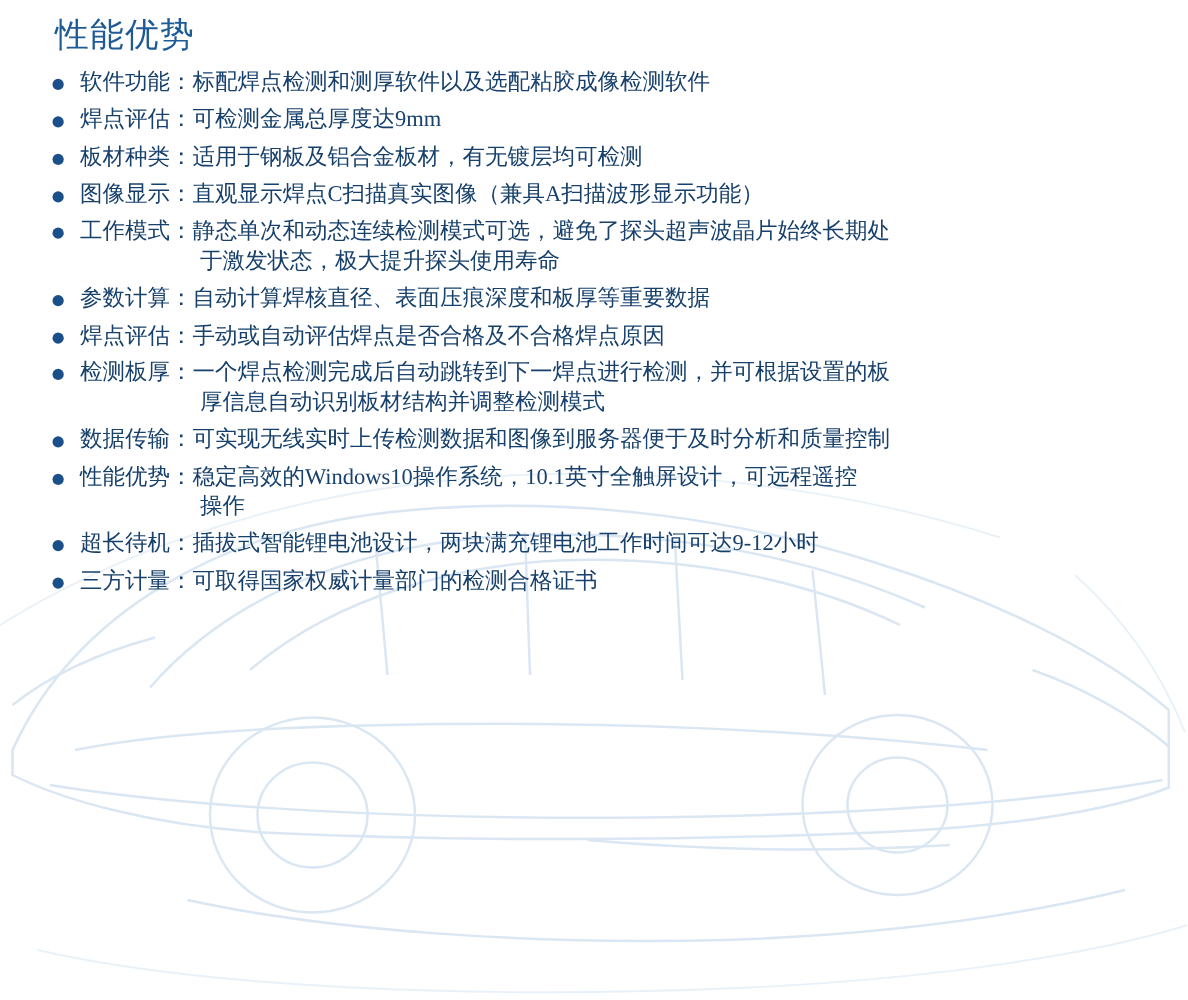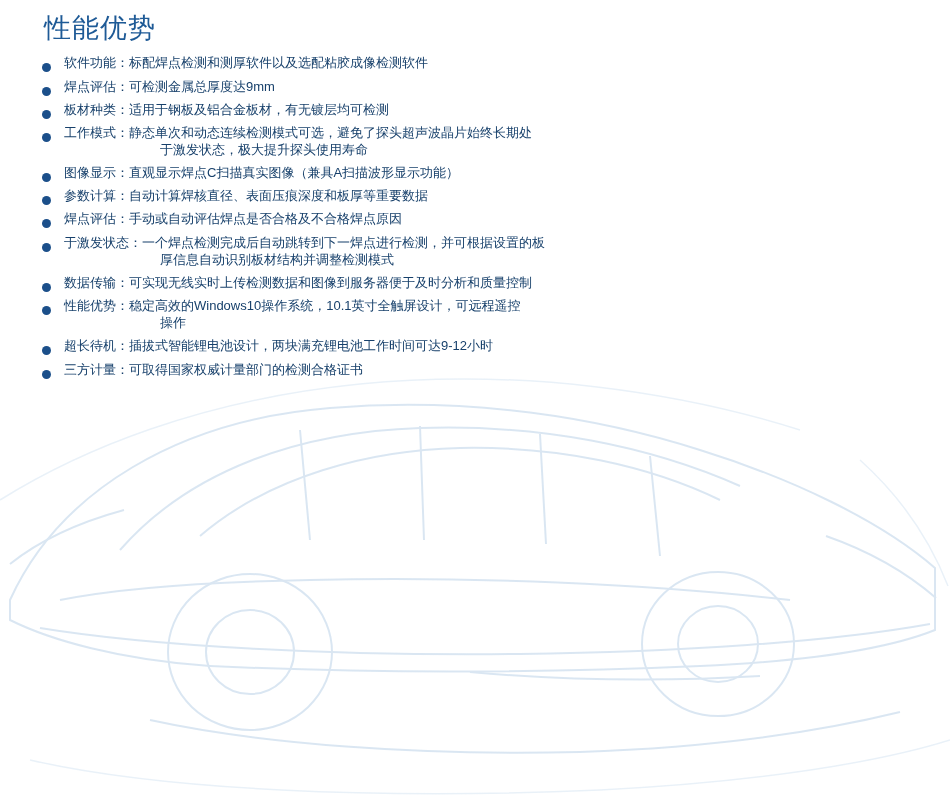--- a/index.html
+++ b/index.html
@@ -29,20 +29,21 @@
   }
 
   
   .page {
     position: relative;
     z-index: 2;
     width: 950px;
     height: 792px;
     box-sizing: border-box;
     padding: 8px 14px 0 34px;
+    font-family: Liberation Serif, serif;
   }
 
   .title {
     font-size: 27px;
     color: #1e5a96;
     letter-spacing: 1px;
     margin: 4px 0 10px 10px;
     font-weight: normal;
     line-height: 1.2;
   }
@@ -50,21 +51,21 @@
   ul.bullets {
     list-style: none;
     margin: 0;
     padding: 0;
   }
 
   li.bullet {
     position: relative;
     padding-left: 30px;
     margin-bottom: 6px;
-    font-size: 13px;
+    font-size: 18px;
     line-height: 1.32;
     color: #17406b;
   }
   li.bullet .dot {
     position: absolute;
     left: 8px;
     top: 9px;
     width: 9px;
     height: 9px;
     border-radius: 50%;
@@ -116,23 +117,23 @@
     <path d="M860,160 C900,196 930,240 948,286"></path>
   </g>
 </svg>
 
 <div class="page">
   <div class="title">性能优势</div>
   <ul class="bullets">
       <li class="bullet"><span class="dot" style="background: rgb(27, 79, 138);"></span><span class="lbl">软件功能</span><span class="sep">：</span><span class="txt">标配焊点检测和测厚软件以及选配粘胶成像检测软件</span></li>
       <li class="bullet"><span class="dot" style="background: rgb(27, 79, 138);"></span><span class="lbl">焊点评估</span><span class="sep">：</span><span class="txt">可检测金属总厚度达9mm</span></li>
       <li class="bullet"><span class="dot" style="background: rgb(27, 79, 138);"></span><span class="lbl">板材种类</span><span class="sep">：</span><span class="txt">适用于钢板及铝合金板材，有无镀层均可检测</span></li>
+      <li class="bullet"><span class="dot" style="background: rgb(27, 79, 138);"></span><span class="lbl">图像显示</span><span class="sep">：</span><span class="txt">直观显示焊点C扫描真实图像（兼具A扫描波形显示功能）</span></li>
       <li class="bullet"><span class="dot" style="background: rgb(27, 79, 138);"></span><span class="lbl">工作模式</span><span class="sep">：</span><span class="txt">静态单次和动态连续检测模式可选，避免了探头超声波晶片始终长期处</span><span class="wrap-indent">于激发状态，极大提升探头使用寿命</span></li>
-      <li class="bullet"><span class="dot" style="background: rgb(27, 79, 138);"></span><span class="lbl">图像显示</span><span class="sep">：</span><span class="txt">直观显示焊点C扫描真实图像（兼具A扫描波形显示功能）</span></li>
       <li class="bullet"><span class="dot" style="background: rgb(27, 79, 138);"></span><span class="lbl">参数计算</span><span class="sep">：</span><span class="txt">自动计算焊核直径、表面压痕深度和板厚等重要数据</span></li>
       <li class="bullet"><span class="dot" style="background: rgb(27, 79, 138);"></span><span class="lbl">焊点评估</span><span class="sep">：</span><span class="txt">手动或自动评估焊点是否合格及不合格焊点原因</span></li>
-      <li class="bullet"><span class="dot" style="background: rgb(27, 79, 138);"></span><span class="lbl">于激发状态</span><span class="sep">：</span><span class="txt">一个焊点检测完成后自动跳转到下一焊点进行检测，并可根据设置的板</span><span class="wrap-indent">厚信息自动识别板材结构并调整检测模式</span></li>
+      <li class="bullet"><span class="dot" style="background: rgb(27, 79, 138);"></span><span class="lbl">检测板厚</span><span class="sep">：</span><span class="txt">一个焊点检测完成后自动跳转到下一焊点进行检测，并可根据设置的板</span><span class="wrap-indent">厚信息自动识别板材结构并调整检测模式</span></li>
       <li class="bullet"><span class="dot" style="background: rgb(27, 79, 138);"></span><span class="lbl">数据传输</span><span class="sep">：</span><span class="txt">可实现无线实时上传检测数据和图像到服务器便于及时分析和质量控制</span></li>
       <li class="bullet"><span class="dot" style="background: rgb(27, 79, 138);"></span><span class="lbl">性能优势</span><span class="sep">：</span><span class="txt">稳定高效的Windows10操作系统，10.1英寸全触屏设计，可远程遥控</span><span class="wrap-indent">操作</span></li>
       <li class="bullet"><span class="dot" style="background: rgb(27, 79, 138);"></span><span class="lbl">超长待机</span><span class="sep">：</span><span class="txt">插拔式智能锂电池设计，两块满充锂电池工作时间可达9-12小时</span></li>
       <li class="bullet"><span class="dot" style="background: rgb(27, 79, 138);"></span><span class="lbl">三方计量</span><span class="sep">：</span><span class="txt">可取得国家权威计量部门的检测合格证书</span></li>
     </ul>
 </div>
 
 </body></html>

